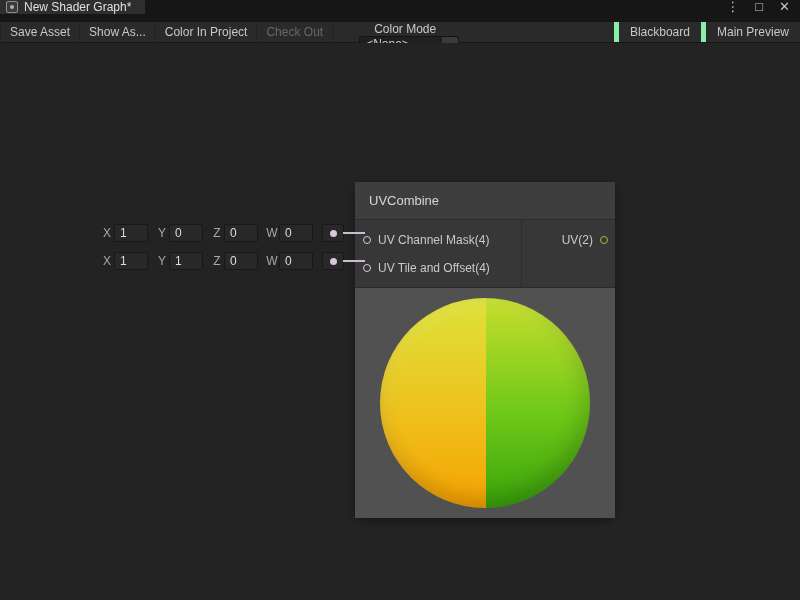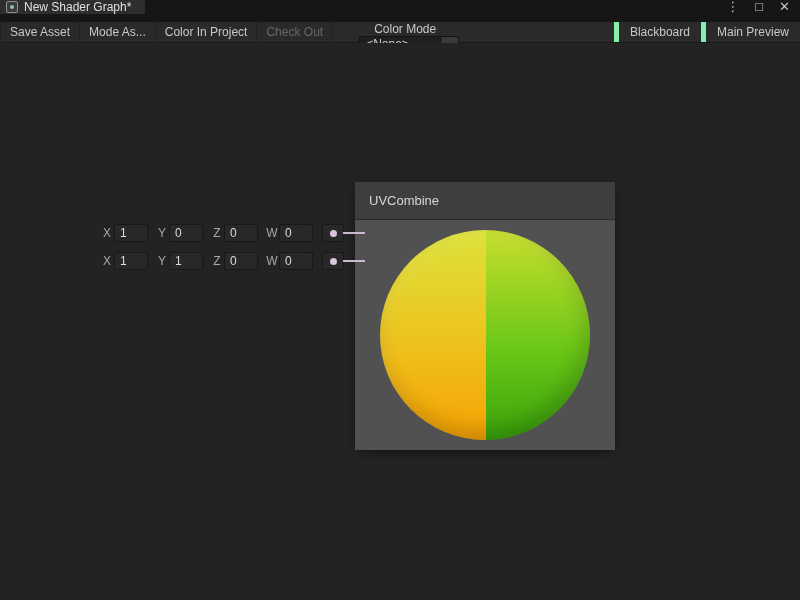--- a/index.html
+++ b/index.html
@@ -132,21 +132,21 @@
   </div>
   <div class="win-controls">
     <span>⋮</span>
     <span>□</span>
     <span>✕</span>
   </div>
 </div>
 
 <div class="toolbar">
   <div class="tbtn first">Save Asset</div>
-  <div class="tbtn">Mode As...</div>
+  <div class="tbtn">Show As...</div>
   <div class="tbtn">Color In Project</div>
   <div class="tbtn disabled">Check Out</div>
   <div class="colormode">
     <span class="colormode-label">Color Mode</span>
     <div class="dropdown">
       <span>&lt;None&gt;</span>
       <span class="dropdown-arrow">▼</span>
     </div>
   </div>
   <div class="right-btns">
@@ -154,20 +154,37 @@
     <div class="tbtn">Main Preview</div>
   </div>
 </div>
 
 <div class="canvas"></div>
 
 <div class="node">
   <div class="node-header">
     <span>UVCombine</span>
   </div>
+  <div class="node-ports">
+    <div class="inputs">
+      <div class="port-row">
+        <span class="port-circle" style="border-color: rgb(217, 198, 222);"></span>
+        <span class="port-label">UV Channel Mask(4)</span>
+      </div>
+      <div class="port-row">
+        <span class="port-circle" style="border-color: rgb(217, 198, 222);"></span>
+        <span class="port-label">UV Tile and Offset(4)</span>
+      </div>
+    </div>
+    <div class="port-divider"></div>
+    <div class="output-row">
+      <span class="port-label">UV(2)</span>
+      <span class="port-circle" style="border-color: rgb(142, 198, 63);"></span>
+    </div>
+  </div>
   <div class="node-preview">
     <div class="sphere" style="background: linear-gradient(rgb(221, 226, 58) 0%, rgb(238, 193, 28) 55%, rgb(246, 163, 3) 100%) 0px 0px / 50.5% 100% no-repeat, linear-gradient(rgb(200, 222, 45) 0%, rgb(110, 200, 24) 55%, rgb(58, 164, 11) 100%) 100% 0px / 50% 100% no-repeat;"></div>
   </div>
 </div>
 
 <div class="vecrow r1">
   <span class="veclabel">X</span>
   <div class="vecbox">1</div>
   <span class="veclabel">Y</span>
   <div class="vecbox">0</div>

